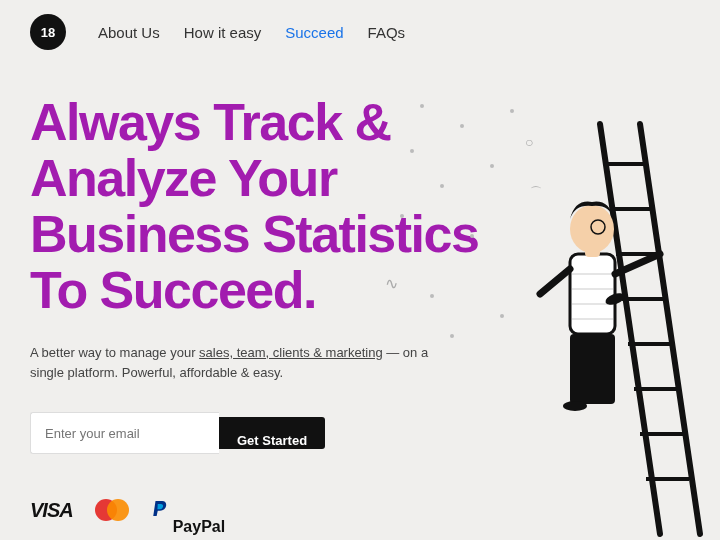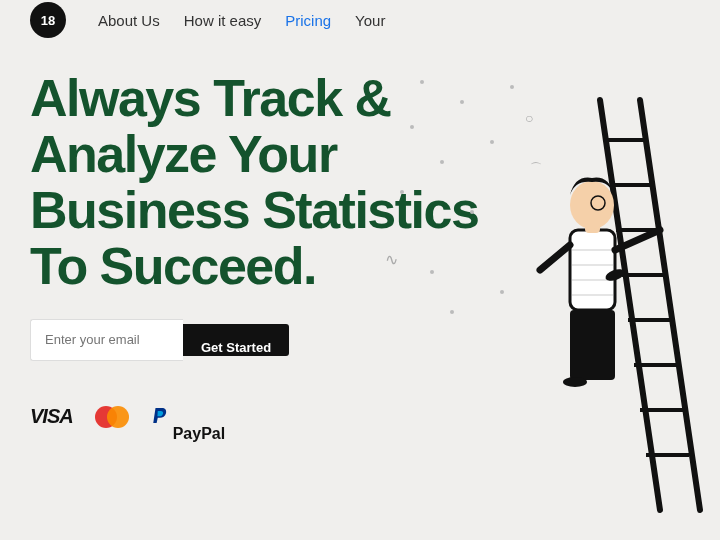--- a/index.html
+++ b/index.html
@@ -10,21 +10,21 @@
       background-color: #f0efed;
       font-family: -apple-system, BlinkMacSystemFont, 'Segoe UI', Helvetica, Arial, sans-serif;
       overflow: hidden;
       position: relative;
     }
 
     
     .navbar {
       display: flex;
       align-items: center;
-      padding: 2px 30px;
+      padding: 14px 30px;
       gap: 32px;
       position: relative;
       z-index: 10;
     }
 
     .logo-circle {
       width: 36px;
       height: 36px;
       background: #111;
       border-radius: 50%;
@@ -62,21 +62,21 @@
     }
 
     .hero-text {
       max-width: 460px;
     }
 
     .hero-title {
       font-size: 52px;
       font-weight: 900;
       line-height: 1.08;
-      color: #14532d;
+      color: #a21caf;
       letter-spacing: -1.5px;
       margin-bottom: 24px;
     }
 
     .hero-subtitle {
       font-size: 13px;
       color: #444;
       line-height: 1.6;
       max-width: 400px;
       margin-bottom: 28px;
@@ -88,21 +88,21 @@
 
     
     .email-form {
       display: flex;
       align-items: center;
       gap: 0;
       margin-bottom: 30px;
     }
 
     .email-input {
-      width: 153px;
+      width: 189px;
       height: 42px;
       background: #fff;
       border: 1px solid #ddd;
       border-right: none;
       padding: 0 14px;
       font-size: 13px;
       color: #999;
       outline: none;
       border-radius: 3px 0 0 3px;
     }
@@ -199,22 +199,22 @@
 </head>
 <body>
 
 <nav class="navbar">
   <div class="logo-circle">
     <span>18</span>
   </div>
   <div class="nav-links">
     <a class="nav-link">About Us</a>
     <a class="nav-link">How it easy</a>
-    <a class="nav-link active">Pricing</a>
-    <a class="nav-link">Your</a>
+    <a class="nav-link active">Succeed</a>
+    <a class="nav-link">FAQs</a>
   </div>
 </nav>
 
 <section class="hero">
 
   <div class="dots-area">
     <div class="dot" style="top:10px; left:40px;"></div>
     <div class="dot" style="top:30px; left:80px;"></div>
     <div class="dot" style="top:55px; left:30px;"></div>
     <div class="dot" style="top:70px; left:110px;"></div>
@@ -226,20 +226,23 @@
     <span class="squiggle" style="top:90px; left:150px; font-size:12px; color:#aaa;">⌒</span>
     <span class="squiggle" style="top:180px; left:5px; font-size:16px; color:#aaa;">∿</span>
     <div class="dot" style="top:200px; left:50px;"></div>
     <div class="dot" style="top:220px; left:120px;"></div>
     <div class="dot" style="top:240px; left:70px;"></div>
   </div>
 
   <div class="hero-text">
     <h1 class="hero-title">Always Track &amp; Analyze Your Business Statistics To Succeed.</h1>
 
+    <p class="hero-subtitle">
+      A better way to manage your <u>sales, team, clients &amp; marketing</u> — on a single platform. Powerful, affordable &amp; easy.
+    </p>
 
     <div class="email-form">
       <input class="email-input" type="email" placeholder="Enter your email" style="">
       <button class="cta-button">Get Started</button>
     </div>
 
     <div class="payment-icons">
       <span class="visa-logo">VISA</span>
 
       <div class="mastercard-icon">

